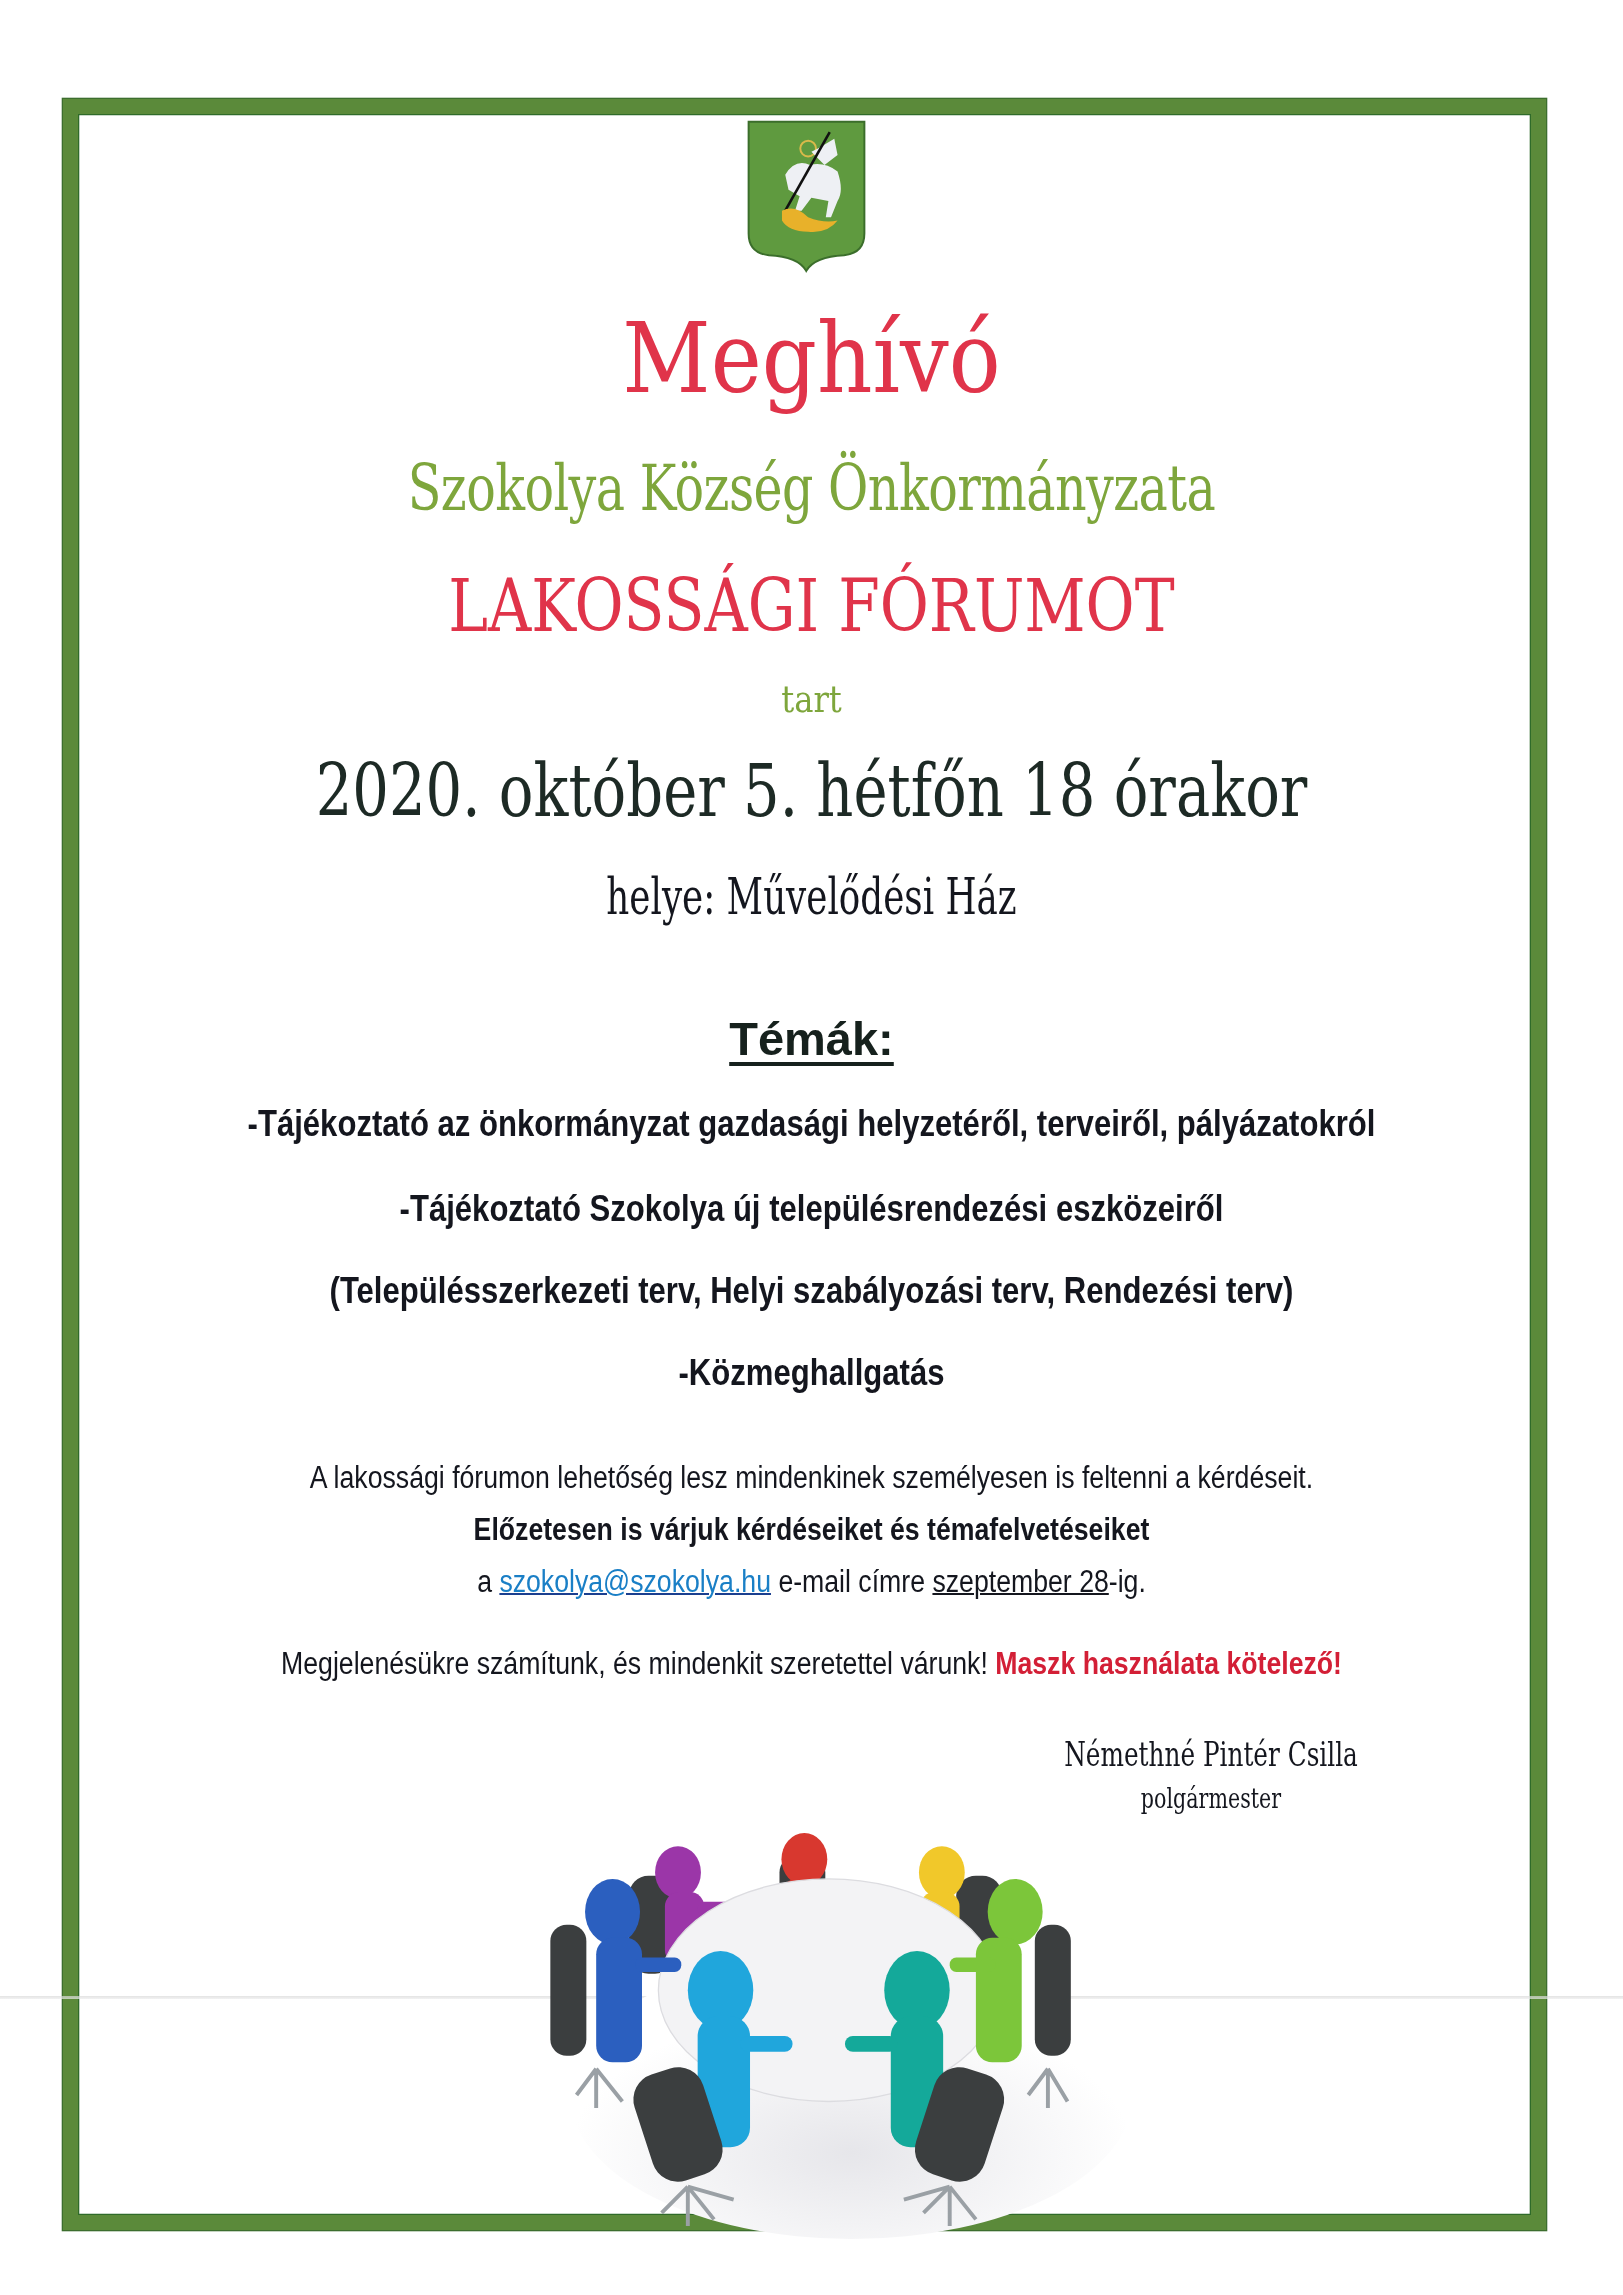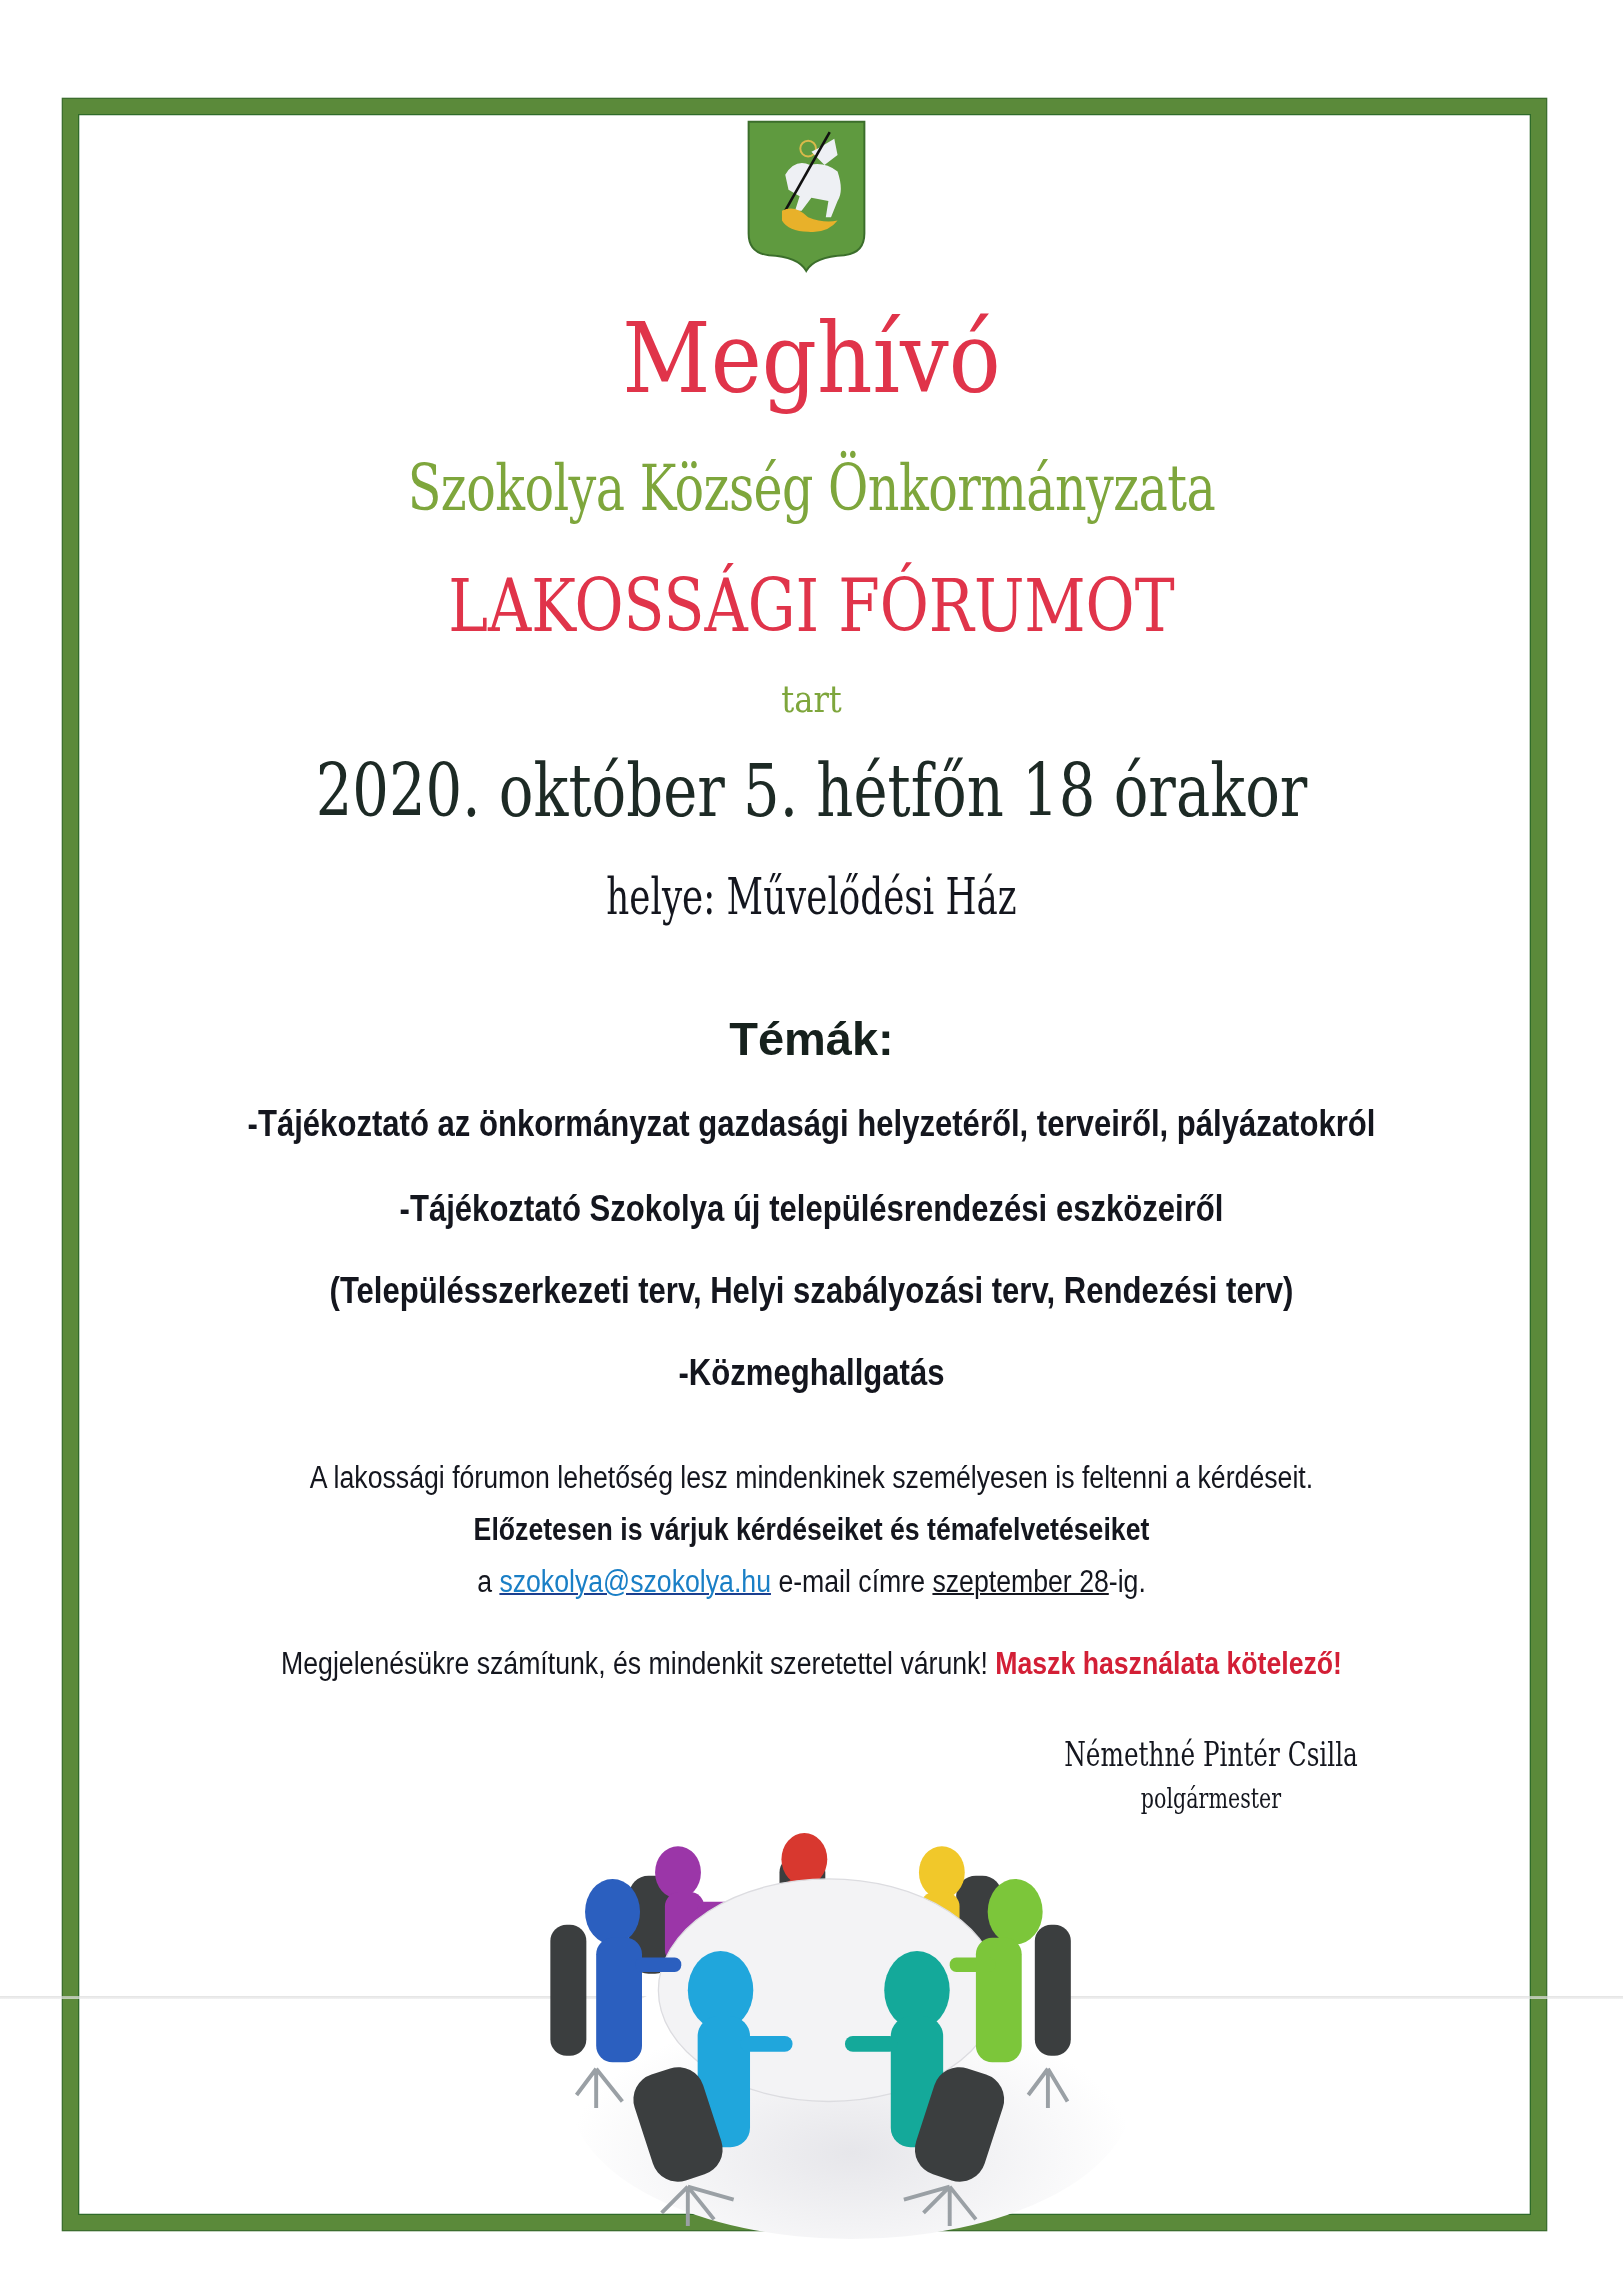--- a/index.html
+++ b/index.html
@@ -28,21 +28,21 @@
   .sans { font-family: "Liberation Sans", "DejaVu Sans", sans-serif; }
 
   .title { top: 301px; font-size: 98px; color: #e0344a; transform: scaleX(.88); }
   .org { top: 452px; font-size: 63px; color: #7ea63c; transform: scaleX(.78); letter-spacing: -0.7px; }
   .forum { top: 563px; font-size: 73px; color: #e0344a; transform: scaleX(.82); }
   .tart { top: 677px; font-size: 38px; color: #7ea63c; transform: scaleX(.85); }
   .date { top: 749px; font-size: 72px; color: #1d2a25; transform: scaleX(.80); }
   .place { top: 867px; font-size: 51px; color: #14161e; transform: scaleX(.70); }
 
   .topics-head { top: 1011px; font-size: 47px; font-weight: bold; color: #16211d; }
-  .topics-head span { text-decoration-thickness: 3.9px; text-underline-offset: 6.5px; }
+  .topics-head span { text-decoration: underline; text-decoration-thickness: 3.9px; text-underline-offset: 6.5px; }
 
   .topic { font-size: 37px; font-weight: bold; color: #14161e; transform: scaleX(.84); }
   .t1 { top: 1103px; }
   .t2 { top: 1188px; }
   .t3 { top: 1270px; }
   .t4 { top: 1352px; }
 
   .para { font-size: 31px; color: #14161e; transform: scaleX(.86); }
   .p1 { top: 1460px; }
   .p2 { top: 1512px; font-weight: bold; }

